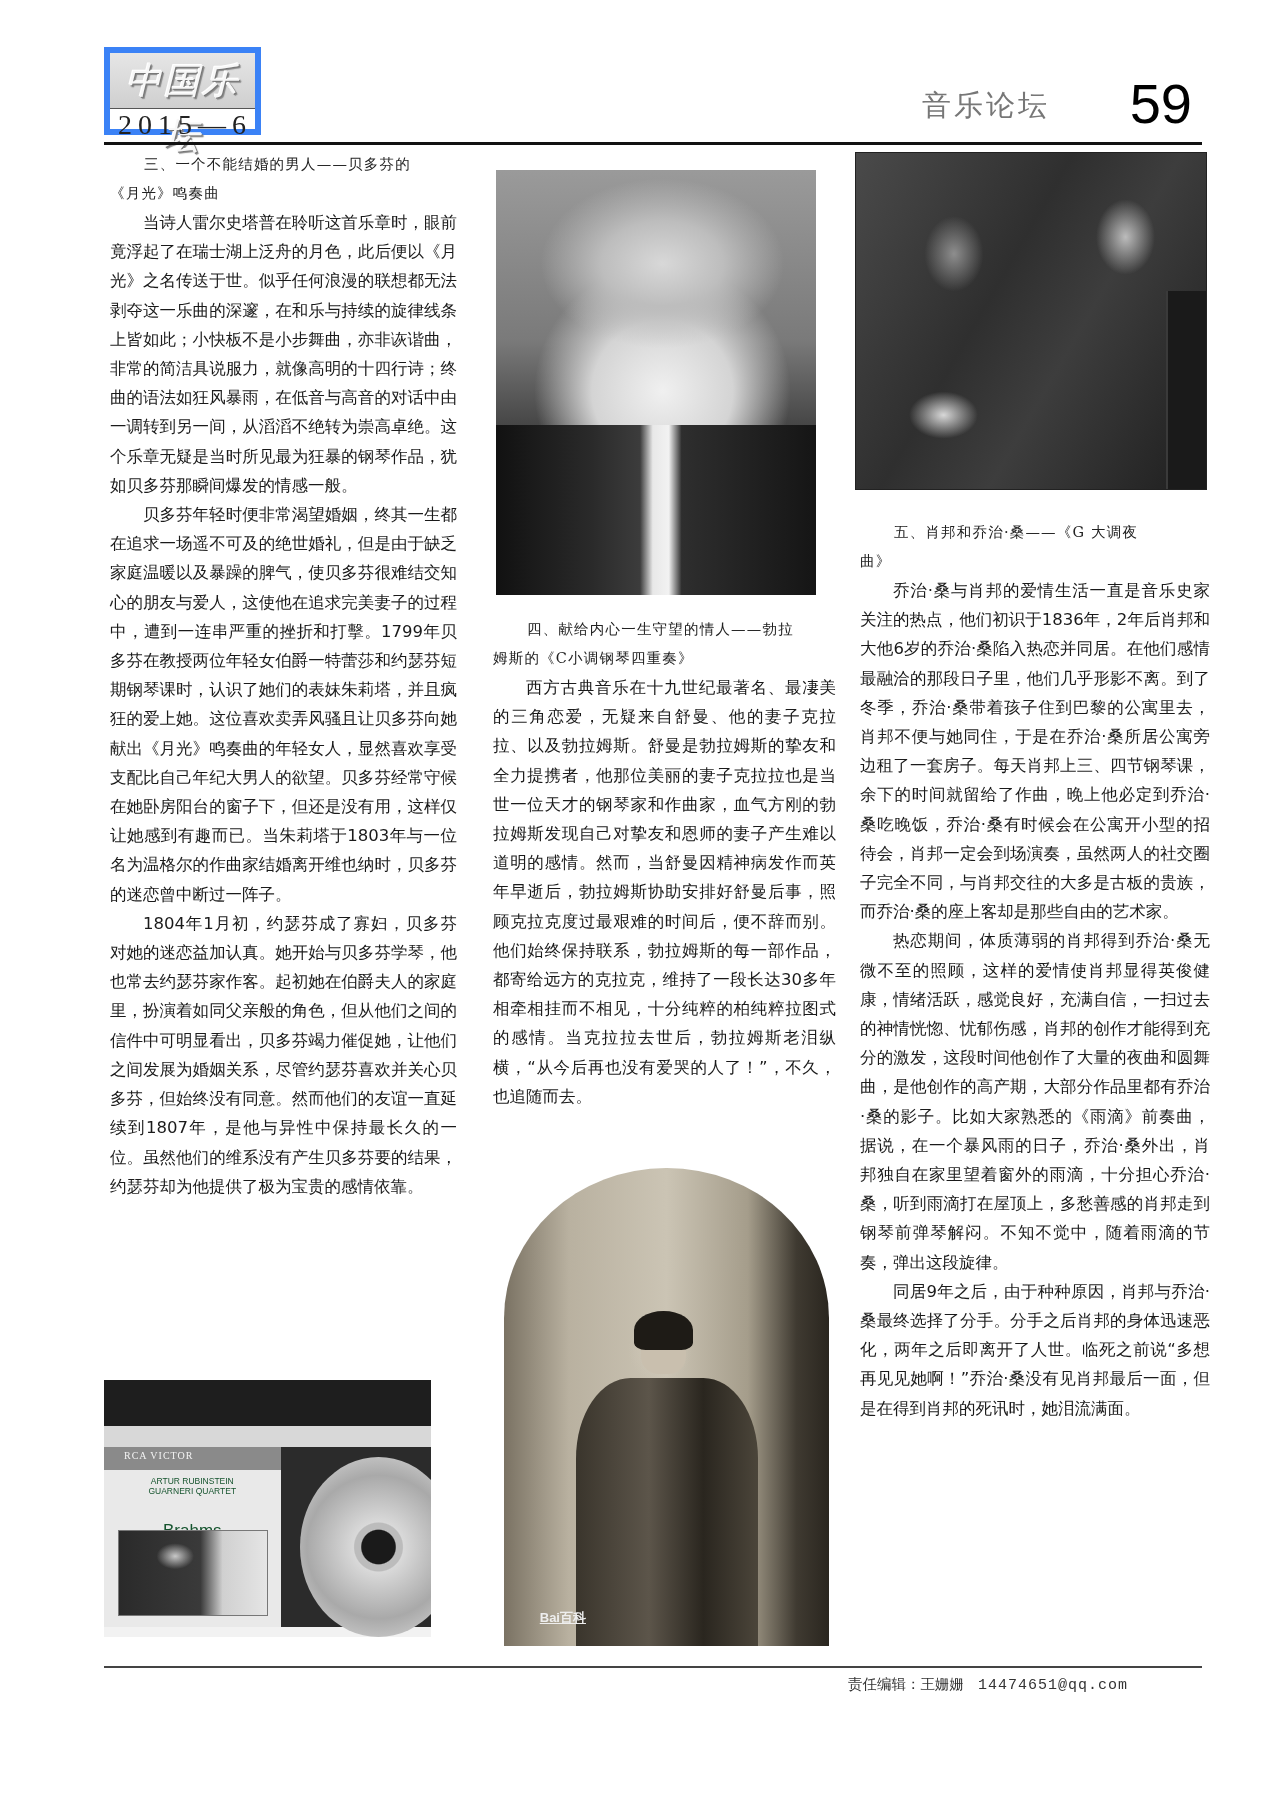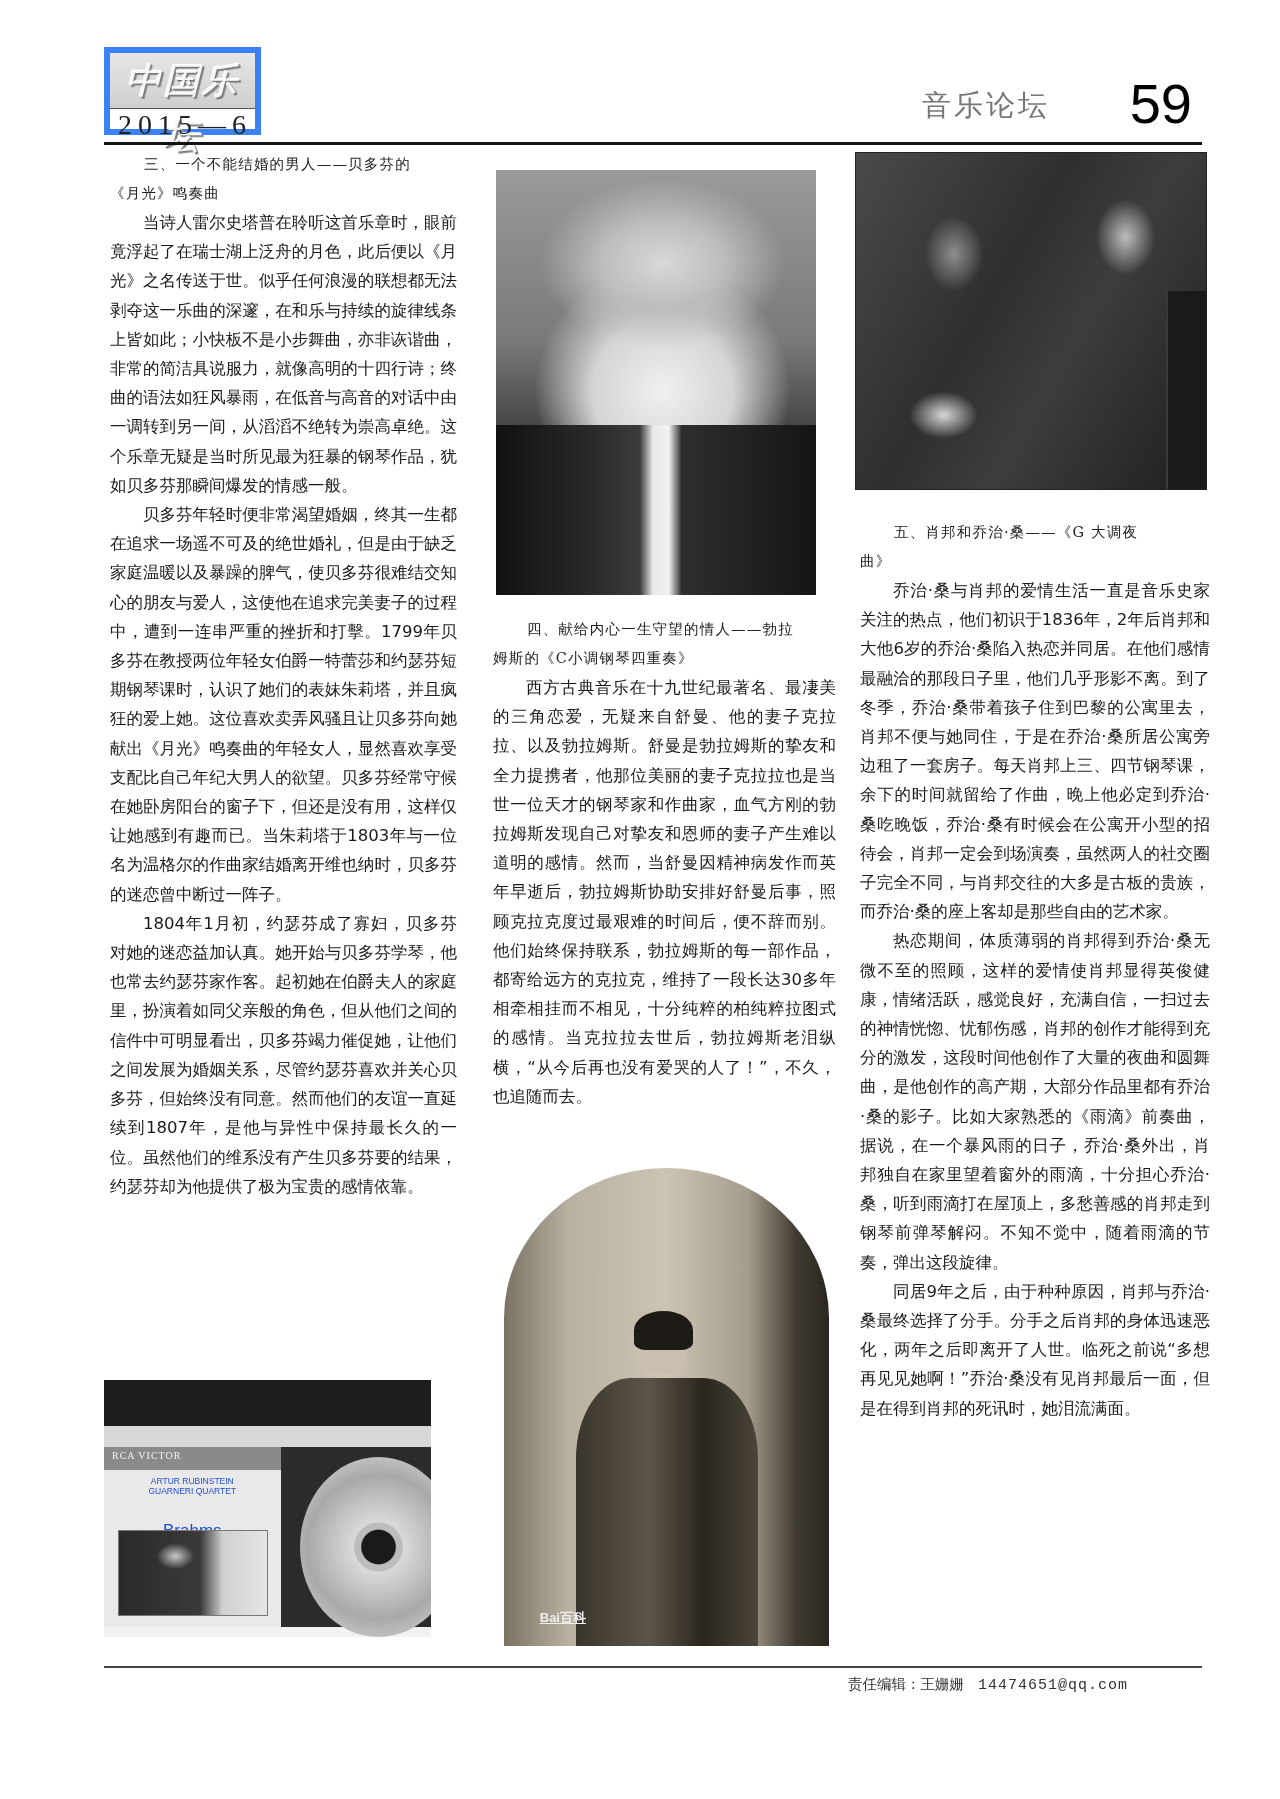--- a/index.html
+++ b/index.html
@@ -45,22 +45,22 @@
                  radial-gradient(ellipse 12% 16% at 28% 30%, #8e8e8e, transparent 70%),
                  radial-gradient(ellipse 14% 10% at 25% 78%, #d8d8d8, transparent 70%),
                  linear-gradient(120deg,#4a4a4a 0%,#2f2f2f 40%,#3d3d3d 60%,#1e1e1e 100%);
       border:1px solid #222; box-sizing:border-box; }
     #photo-chopin-sand .piano { position:absolute; right:0; top:41%; width:11%; height:59%; background:#1a1a1a; border-left:2px solid #3a3a3a; }
     #photo-cd { left:104px; top:1380px; width:327px; height:257px; background:#f2f2f2; }
     #photo-cd .sleeve { position:absolute; left:0; top:0; width:100%; height:18%; background:#1e1e1e; }
     #photo-cd .band { position:absolute; left:0; top:18%; width:100%; height:8%; background:#d8d8d8; }
     #photo-cd .booklet { position:absolute; left:0; top:26%; width:54%; height:70%; background:#e9e9e9; border-right:2px solid #333; }
     #photo-cd .rca-bar { position:absolute; left:0; top:0; width:100%; height:13%; background:#8a8a8a; color:#f3f3f3;
-      font-family:"Liberation Serif",serif; font-size:10px; line-height:18px; padding-left:8px; box-sizing:border-box; letter-spacing:1px; }
-    #photo-cd .cd-text { position:absolute; left:0; right:0; top:16%; text-align:center; font-family:"Liberation Sans",sans-serif; color:#1d4ed8; }
+      font-family:"Liberation Serif",serif; font-size:10px; line-height:18px; padding-left:20px; box-sizing:border-box; letter-spacing:1px; }
+    #photo-cd .cd-text { position:absolute; left:0; right:0; top:16%; text-align:center; font-family:"Liberation Sans",sans-serif; color:#14532d; }
     #photo-cd .cd-text .t1 { font-size:8.5px; line-height:10px; }
     #photo-cd .cd-text .t2 { font-size:17px; line-height:13px;margin-top:28px; }
     #photo-cd .cd-text .t3 { font-size:6.5px; line-height:8px; }
     #photo-cd .portrait { position:absolute; left:8%; top:46%; width:84%; height:47%;
       background:radial-gradient(ellipse 18% 22% at 38% 30%, #c8c8c8, transparent 70%), linear-gradient(90deg,#2a2a2a 0%,#3a3a3a 55%,#d0d0d0 70%,#e5e5e5 100%);
       border:1px solid #777; }
     #photo-cd .case { position:absolute; left:54%; top:26%; width:46%; height:70%; background:#2b2b2b; }
     #photo-cd .disc { position:absolute; left:60%; top:30%; width:48%; height:70%; border-radius:50%;
       background:radial-gradient(circle at 50% 50%, #1a1a1a 0 14%, #bcbcbc 15% 20%, #d9d9d9 21%, #a9a9a9 60%, #e4e4e4 100%); }
     #photo-chopin { left:504px; top:1168px; width:325px; height:478px; border-radius:162px 162px 0 0 / 150px 150px 0 0;

